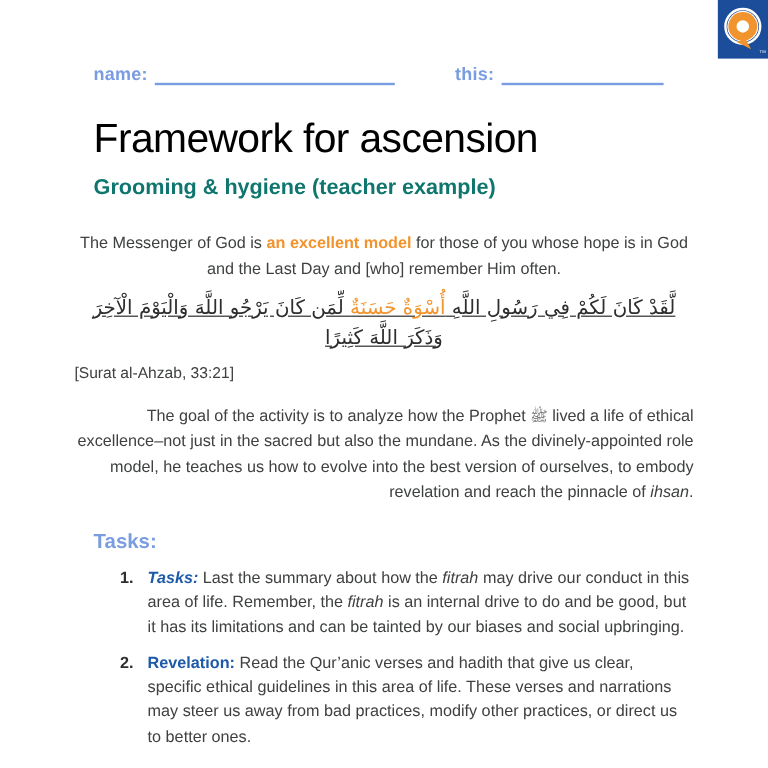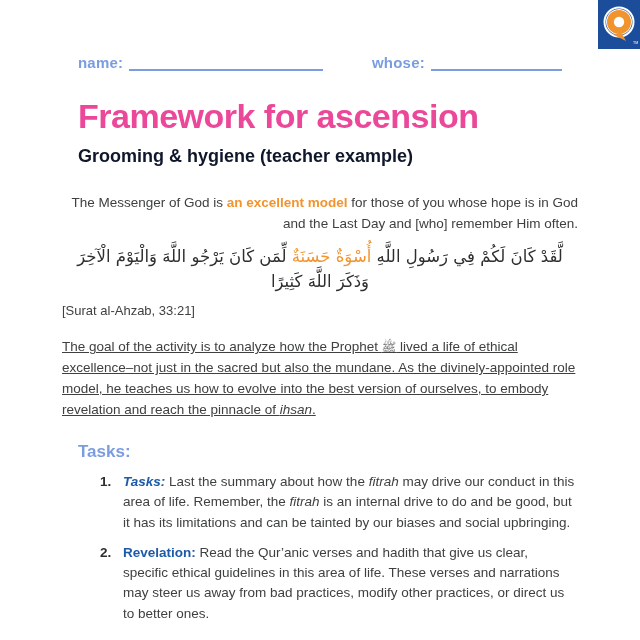--- a/index.html
+++ b/index.html
@@ -26,48 +26,48 @@
   .field-line {
     border-bottom: 2px solid #7a9ce0; height: 16px; margin-left: 6px;
   }
   .field-line.name { width: 200px; }
   .field-line.date { width: 135px; }
   .field-gap { width: 50px; }
 
   
   .title {
     margin: 26px 78px 0 78px;
-    font-size: 34px; font-weight: bold; color: #ec4899; letter-spacing: -0.5px;
+    font-size: 34px; font-weight: normal; color: #000000; letter-spacing: -0.5px;
   }
   .subtitle {
     margin: 10px 78px 0 78px;
-    font-size: 18px; font-weight: bold; color: #0f172a;
+    font-size: 18px; font-weight: bold; color: #0f766e;
   }
 
   
   .quote-en {
     margin: 26px 62px 0 62px;
-    text-align: right; font-size: 13.5px; line-height: 1.55; color: #3f4040;
+    text-align: center; font-size: 13.5px; line-height: 1.55; color: #3f4040;
   }
   .hl-orange { color: #f2942e; font-weight: bold; }
   .arabic {
     margin: 10px 62px 5px 62px;
     text-align: center; direction: rtl;
     font-family: "DejaVu Sans", sans-serif;
-    font-size: 16.5px; line-height: 1.5; color: #2e2e2e;
+    font-size: 16.5px; line-height: 1.5; color: #2e2e2e; text-decoration: underline;
   }
   .arabic .hl-orange { font-weight: normal; }
   .citation {
     margin: 9px 62px 0 62px;
     text-align: left; font-size: 13px; color: #3f4040;
   }
 
   .goal {
     margin: 19px 62px 0 62px;
-    text-align: left; font-size: 13.5px; line-height: 1.55; color: #3f4040; text-decoration: underline;
+    text-align: right; font-size: 13.5px; line-height: 1.55; color: #3f4040;
   }
 
   
   .tasks-heading {
     margin: 21px 78px 0 78px;
     font-size: 17px; font-weight: bold; color: #7a9ce0;
   }
   .task-item {
     display: flex; margin: 10px 64px 0 100px;
     font-size: 13.5px; line-height: 1.5;
@@ -95,21 +95,21 @@
         <circle r="5.2" fill="#ffffff"></circle>
       </g>
       <text x="35" y="44" font-size="3.5" fill="#ffffff">TM</text>
     </svg>
   </div>
 
   <div class="fields-row">
     <span class="field-label">name:</span>
     <div class="field-line name"></div>
     <div class="field-gap"></div>
-    <span class="field-label">whose:</span>
+    <span class="field-label">this:</span>
     <div class="field-line date"></div>
   </div>
 
   <h1 class="title" style="margin-top:26px">Framework for ascension</h1>
   <h2 class="subtitle">Grooming &amp; hygiene (teacher example)</h2>
 
   <p class="quote-en"><span>The Messenger of God is </span><span class="hl-orange">an excellent model</span><span> for those of you whose hope is in God and the Last Day and [who] remember Him often.</span></p>
 
   <p class="arabic"><span>لَّقَدْ كَانَ لَكُمْ فِي رَسُولِ اللَّهِ </span><span class="hl-orange">أُسْوَةٌ حَسَنَةٌ</span><span> لِّمَن كَانَ يَرْجُو اللَّهَ وَالْيَوْمَ الْآخِرَ وَذَكَرَ اللَّهَ كَثِيرًا</span></p>
 

